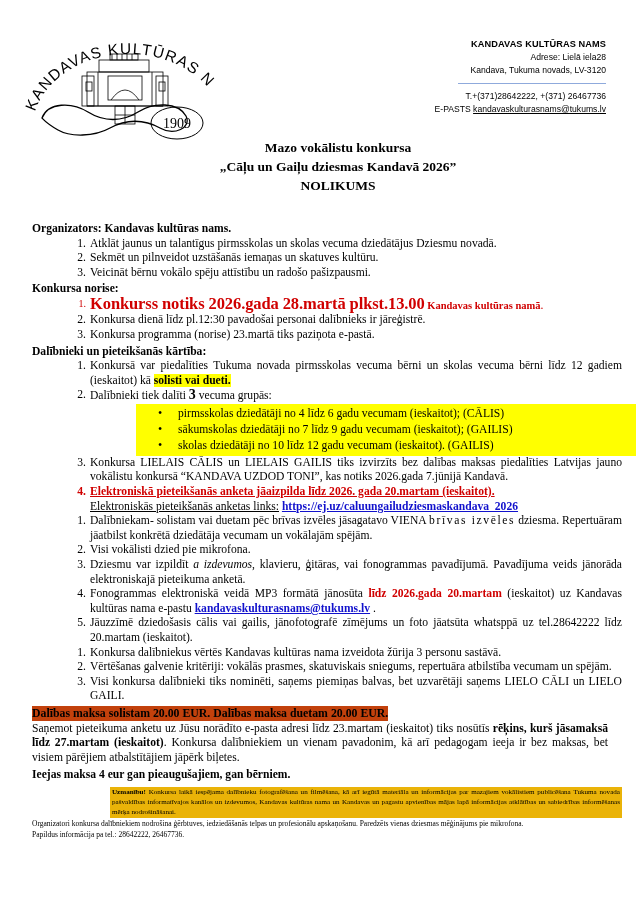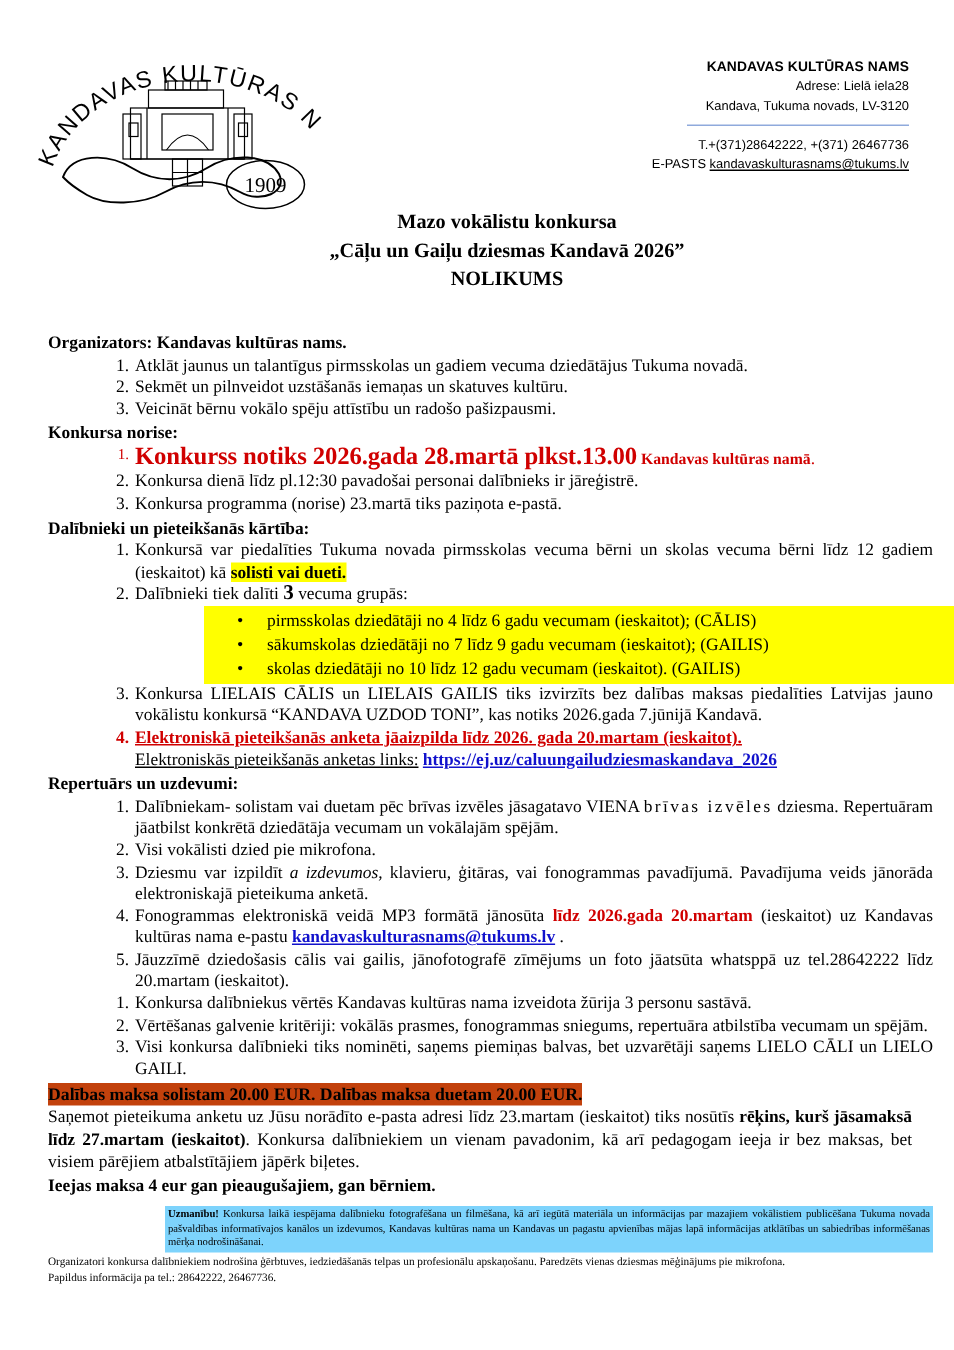--- a/index.html
+++ b/index.html
@@ -185,21 +185,21 @@
   }
 
   
   .fineprint {
     margin: 5px 0 0 0;
     padding: 0 14px 0 32px;
     font-size: 7.1px;
     line-height: 9.6px;
   }
   .fineprint .note {
-    background: #7dd3fc;
+    background: #eab308;
     margin-left: 78px;
     padding: 1px 2px 1px 2px;
     text-align: justify;
   }
   .fineprint .tail {
     margin-top: 1px;
     font-size: 7.5px;
     line-height: 10.2px;
     text-align: justify;
   }
@@ -267,21 +267,21 @@
     <div>Mazo vokālistu konkursa</div>
     <div>„Cāļu un Gaiļu dziesmas Kandavā 2026”</div>
     <div>NOLIKUMS</div>
   </div>
 
   <div class="body">
 
     <div class="sec-head"><span>Organizators:</span><span class="b"> Kandavas kultūras nams.</span></div>
 
     <ol class="num">
-      <li>Atklāt jaunus un talantīgus pirmsskolas un gadiem vecuma dziedātājus Tukuma novadā.</li>
+      <li>Atklāt jaunus un talantīgus pirmsskolas un skolas vecuma dziedātājus Dziesmu novadā.</li>
       <li>Sekmēt un pilnveidot uzstāšanās iemaņas un skatuves kultūru.</li>
       <li>Veicināt bērnu vokālo spēju attīstību un radošo pašizpausmi.</li>
     </ol>
 
     <div class="sec-head">Konkursa norise:</div>
     <ol class="num">
       <li class="red-item"><span class="redbig">Konkurss notiks 2026.gada 28.martā plkst.13.00</span><span class="redsmall"> Kandavas kultūras namā</span><span class="red">.</span></li>
       <li>Konkursa dienā līdz pl.12:30 pavadošai personai dalībnieks  ir jāreģistrē.</li>
       <li>Konkursa programma (norise)  23.martā tiks paziņota e-pastā.</li>
     </ol>
@@ -298,32 +298,31 @@
         <li>sākumskolas dziedātāji no 7 līdz 9 gadu vecumam (ieskaitot); (GAILIS)</li>
         <li>skolas dziedātāji no 10 līdz 12 gadu vecumam (ieskaitot). (GAILIS)</li>
       </ul>
     </div>
 
     <ol class="num" start="3" style="counter-reset: li 2;">
       <li class="justify">Konkursa LIELAIS CĀLIS un LIELAIS GAILIS tiks izvirzīts bez dalības maksas piedalīties Latvijas jauno vokālistu konkursā “KANDAVA UZDOD TONI”, kas notiks 2026.gada 7.jūnijā Kandavā.</li>
       <li class="red4"><span class="red b u">Elektroniskā pieteikšanās anketa jāaizpilda līdz 2026. gada 20.martam (ieskaitot).</span><br><span class="u">Elektroniskās pieteikšanās anketas links:</span> <span class="link">https://ej.uz/caluungailudziesmaskandava_2026</span></li>
     </ol>
 
-    <div class="sec-head">Repertuārs un uzdevumi:</div>
     <ol class="num">
       <li class="justify"><span>Dalībniekam- solistam vai duetam pēc brīvas izvēles jāsagatavo VIENA </span><span class="spaced">brīvas izvēles</span><span> dziesma. Repertuāram jāatbilst konkrētā dziedātāja vecumam un vokālajām spējām.</span></li>
       <li>Visi vokālisti dzied pie mikrofona.</li>
       <li class="justify"><span>Dziesmu var izpildīt </span><span class="i">a izdevumos</span><span>, klavieru, ģitāras, vai fonogrammas pavadījumā. Pavadījuma veids jānorāda elektroniskajā pieteikuma anketā.</span></li>
       <li class="justify"><span>Fonogrammas elektroniskā veidā MP3 formātā jānosūta </span><span class="red b">līdz 2026.gada 20.martam</span><span> (ieskaitot) uz Kandavas kultūras nama e-pastu </span><span class="link">kandavaskulturasnams@tukums.lv</span><span> .</span></li>
       <li class="justify">Jāuzzīmē dziedošasis cālis vai gailis, jānofotografē zīmējums un foto jāatsūta whatsppā uz tel.28642222 līdz 20.martam (ieskaitot).</li>
     </ol>
 
     <ol class="num">
       <li>Konkursa dalībniekus vērtēs Kandavas kultūras nama izveidota žūrija 3 personu sastāvā.</li>
-      <li class="justify">Vērtēšanas galvenie kritēriji: vokālās prasmes, fonogrammas sniegums, repertuāra atbilstība vecumam un spējām.</li>
+      <li class="justify">Vērtēšanas galvenie kritēriji: vokālās prasmes, skatuviskais sniegums, repertuāra atbilstība vecumam un spējām.</li>
       <li class="justify">Visi konkursa dalībnieki tiks nominēti, saņems piemiņas balvas, bet uzvarētāji saņems LIELO CĀLI un LIELO GAILI.</li>
     </ol>
 
     <div><span class="fee-line">Dalības maksa solistam 20.00 EUR. Dalības maksa duetam 20.00 EUR.</span></div>
 
     <div class="plain-para"><span>Saņemot pieteikuma anketu uz Jūsu norādīto e-pasta adresi līdz 23.martam (ieskaitot) tiks nosūtīs </span><span class="b">rēķins, kurš jāsamaksā  līdz 27.martam (ieskaitot)</span><span>. Konkursa dalībniekiem un vienam pavadonim, kā arī pedagogam ieeja ir bez maksas, bet visiem pārējiem atbalstītājiem jāpērk biļetes.</span></div>
 
     <div class="sec-head">Ieejas maksa 4 eur gan pieaugušajiem, gan bērniem.</div>
   </div>
 

